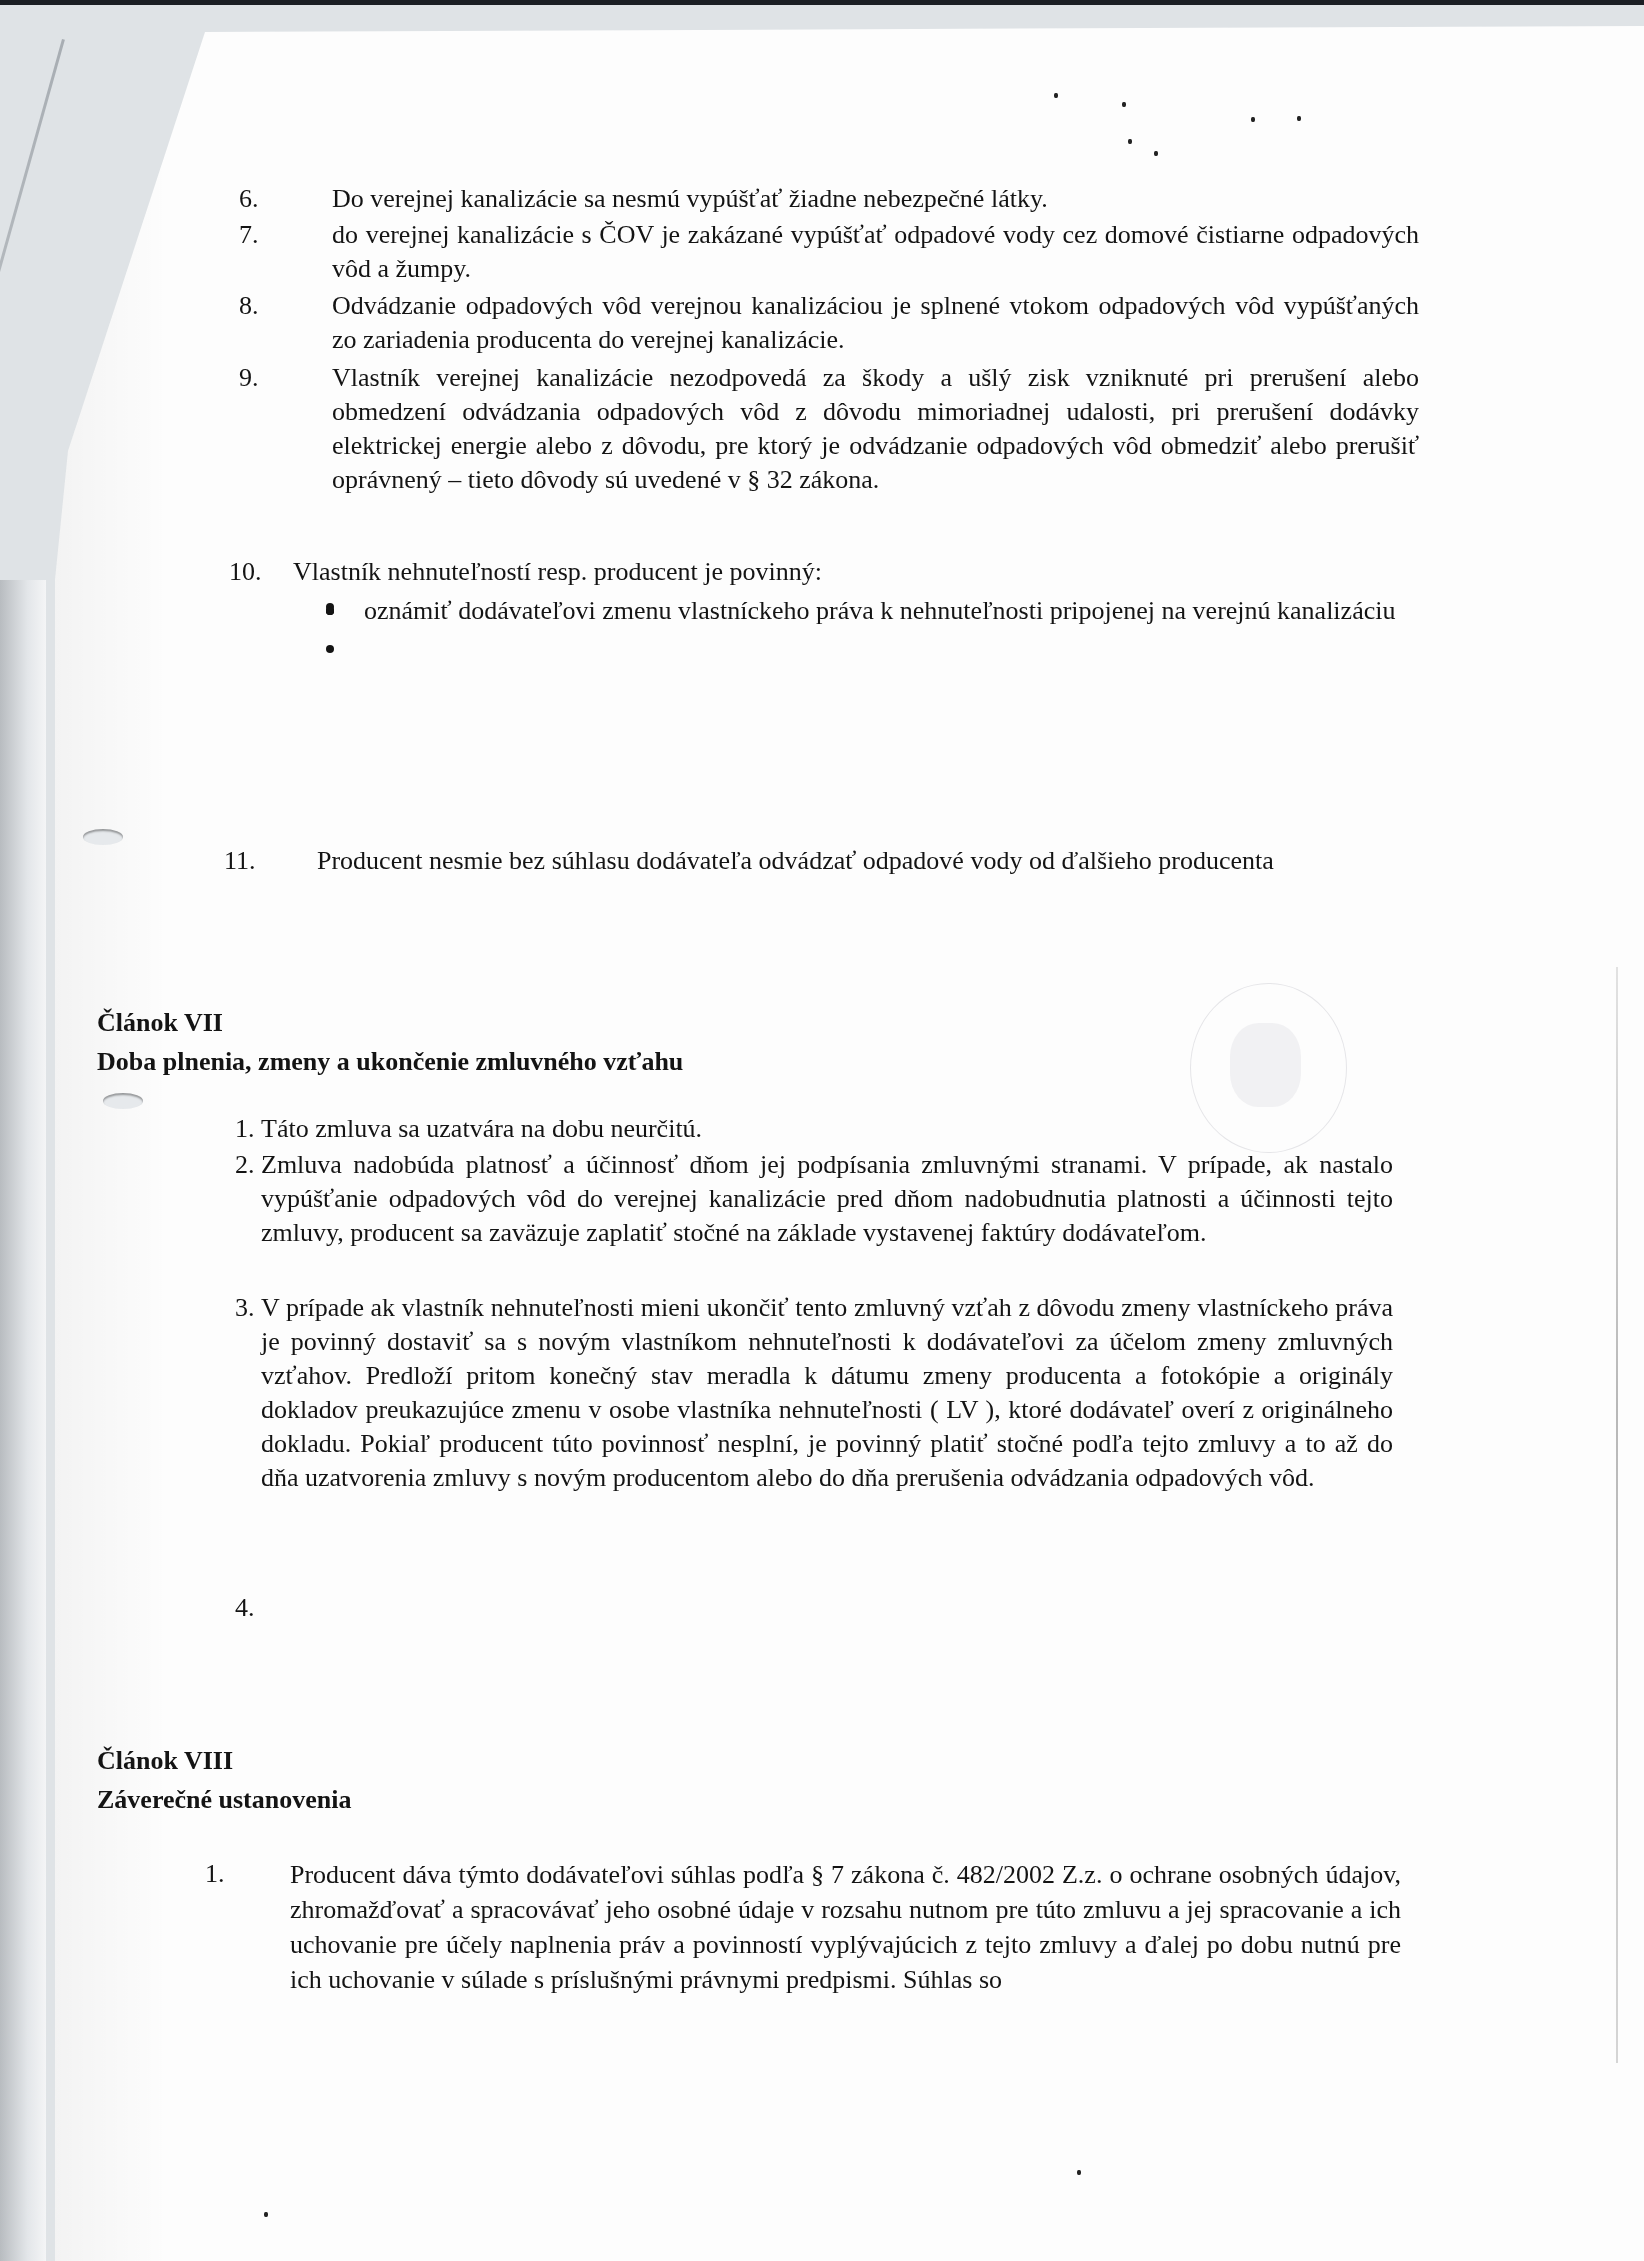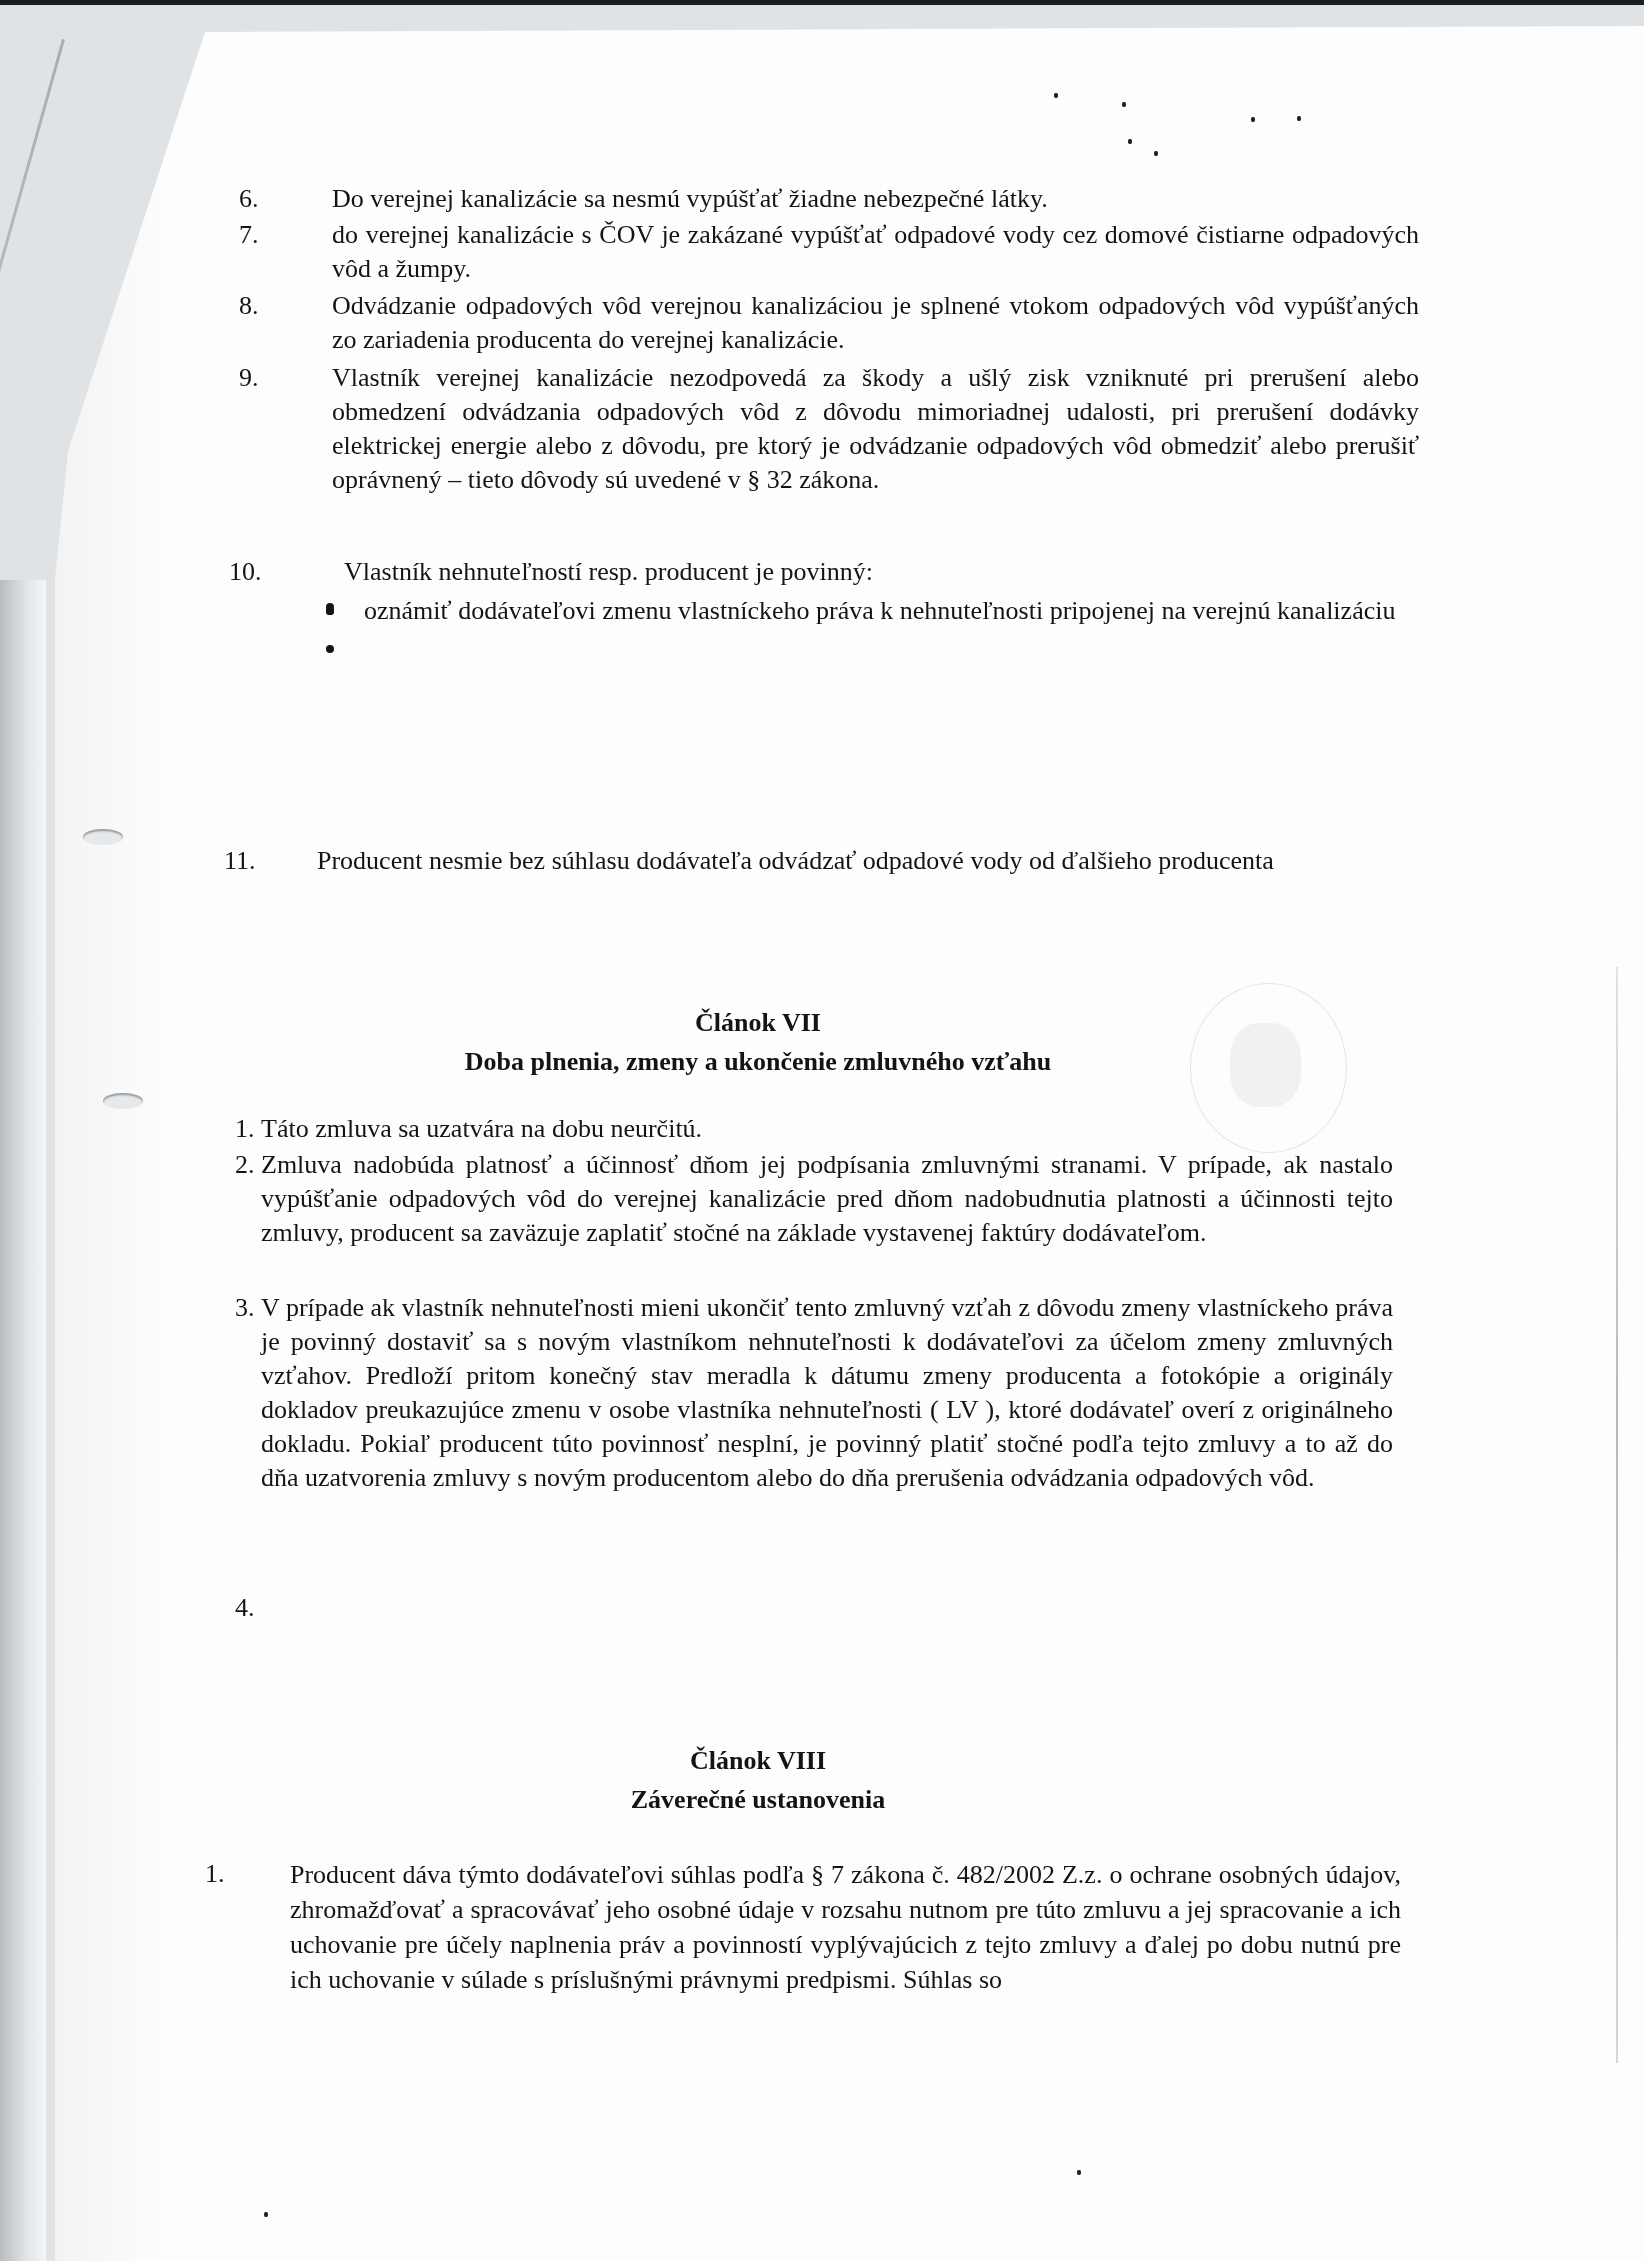--- a/index.html
+++ b/index.html
@@ -120,21 +120,20 @@
       position: absolute;
       left: 3.9px; top: 13px;
       width: 8.4px; height: 8.4px;
       border-radius: 50%;
       background: #141414;
     }
 
     .article-heading {
       position: absolute;
       left: 0; width: 1419px;
-      text-align: center;
       font-weight: bold;
       padding-left: 97px;
       box-sizing: border-box;
     }
 
     .p2 {
       position: absolute;
       left: 261px;
       width: 1132px;
       text-align: justify;
@@ -181,21 +180,21 @@
   <div class="num-item" style="top:289px">
     <span class="num">8.</span>
     <div class="txt">Odvádzanie odpadových vôd verejnou kanalizáciou je splnené vtokom odpadových vôd vypúšťaných zo zariadenia producenta do verejnej kanalizácie.</div>
   </div>
   <div class="num-item" style="top:361px">
     <span class="num">9.</span>
     <div class="txt">Vlastník verejnej kanalizácie nezodpovedá za škody a ušlý zisk vzniknuté pri prerušení alebo obmedzení odvádzania odpadových vôd z dôvodu mimoriadnej udalosti, pri prerušení dodávky elektrickej energie alebo z dôvodu, pre ktorý je odvádzanie odpadových vôd obmedziť alebo prerušiť oprávnený – tieto dôvody sú uvedené v § 32 zákona.</div>
   </div>
   <div class="num-item" style="top:555px; left:229px">
     <span class="num">10.</span>
-    <div class="txt" style="margin-left:115px">Vlastník nehnuteľností resp. producent je povinný:</div>
+    <div class="txt" style="margin-left:64px">Vlastník nehnuteľností resp. producent je povinný:</div>
   </div>
 
   <ul class="bullets" style="top:590px">
     <li><span class="dot"></span></li>
     <li><span class="dot"></span></li>
     <li><span class="dot"></span></li>
     <li><span class="dot"></span><span>oznámiť dodávateľovi zmenu vlastníckeho práva k nehnuteľnosti pripojenej na verejnú kanalizáciu</span></li>
     <li><span class="dot"></span></li>
   </ul>
 

